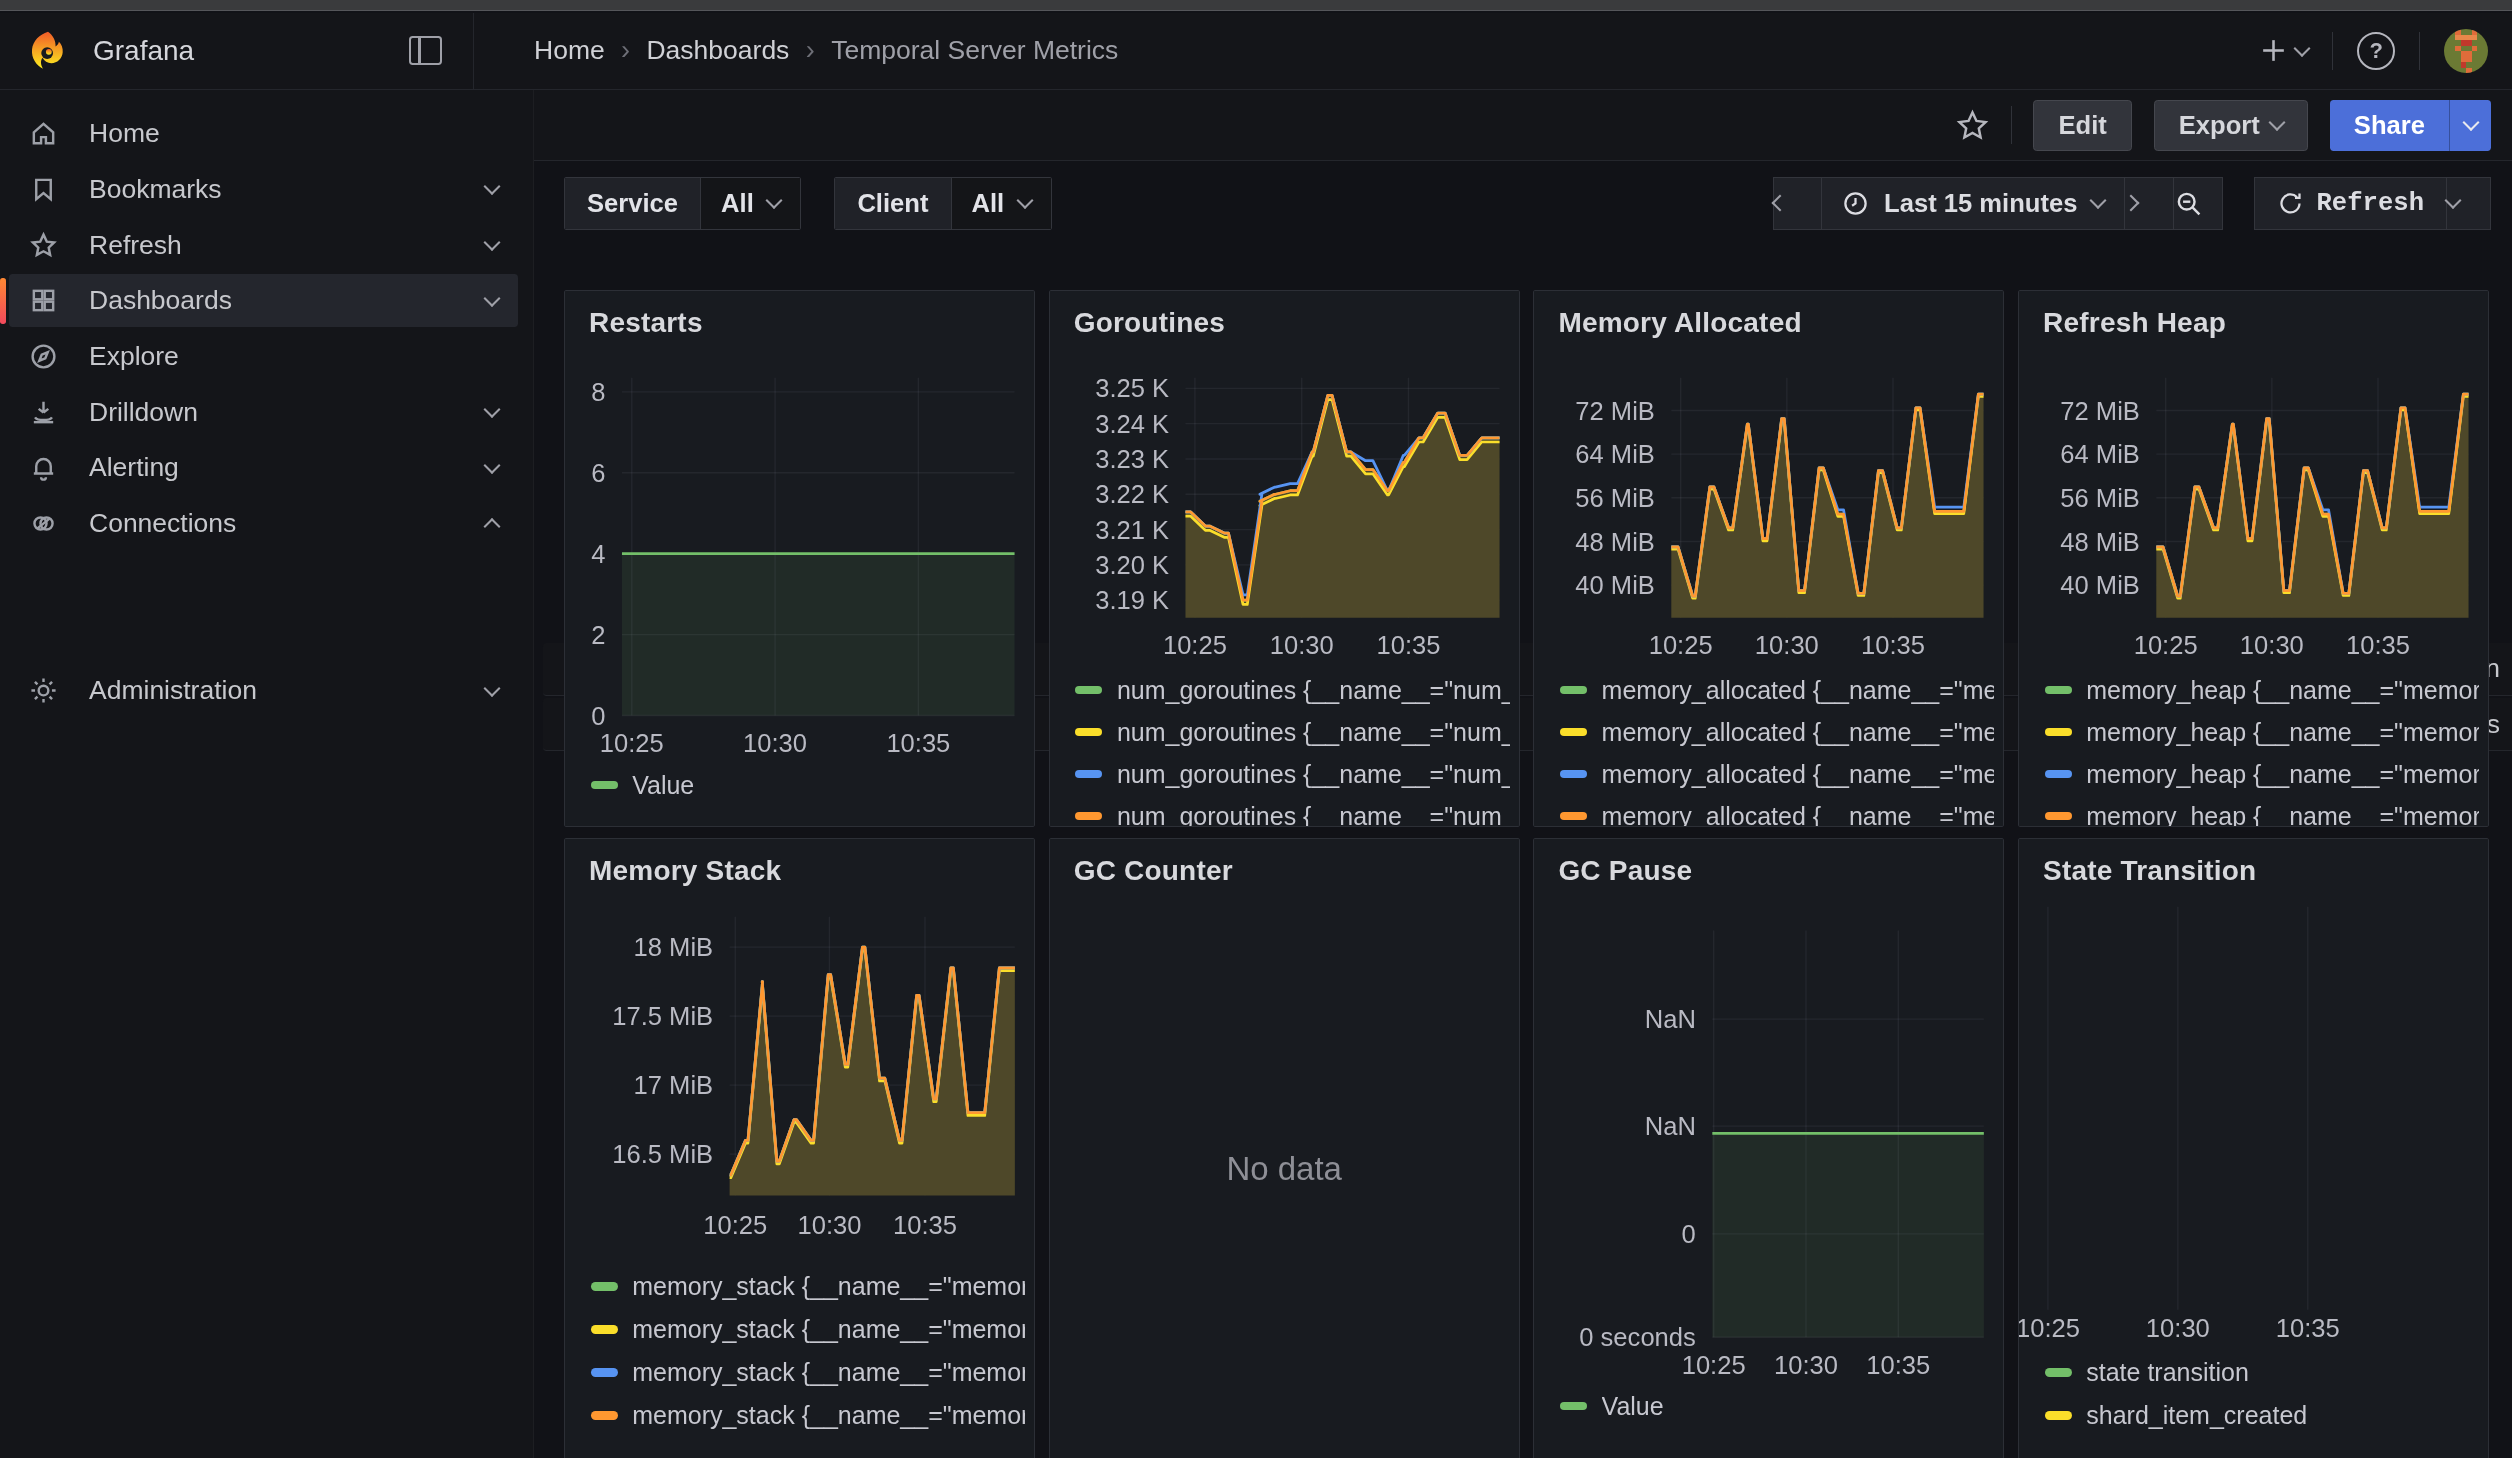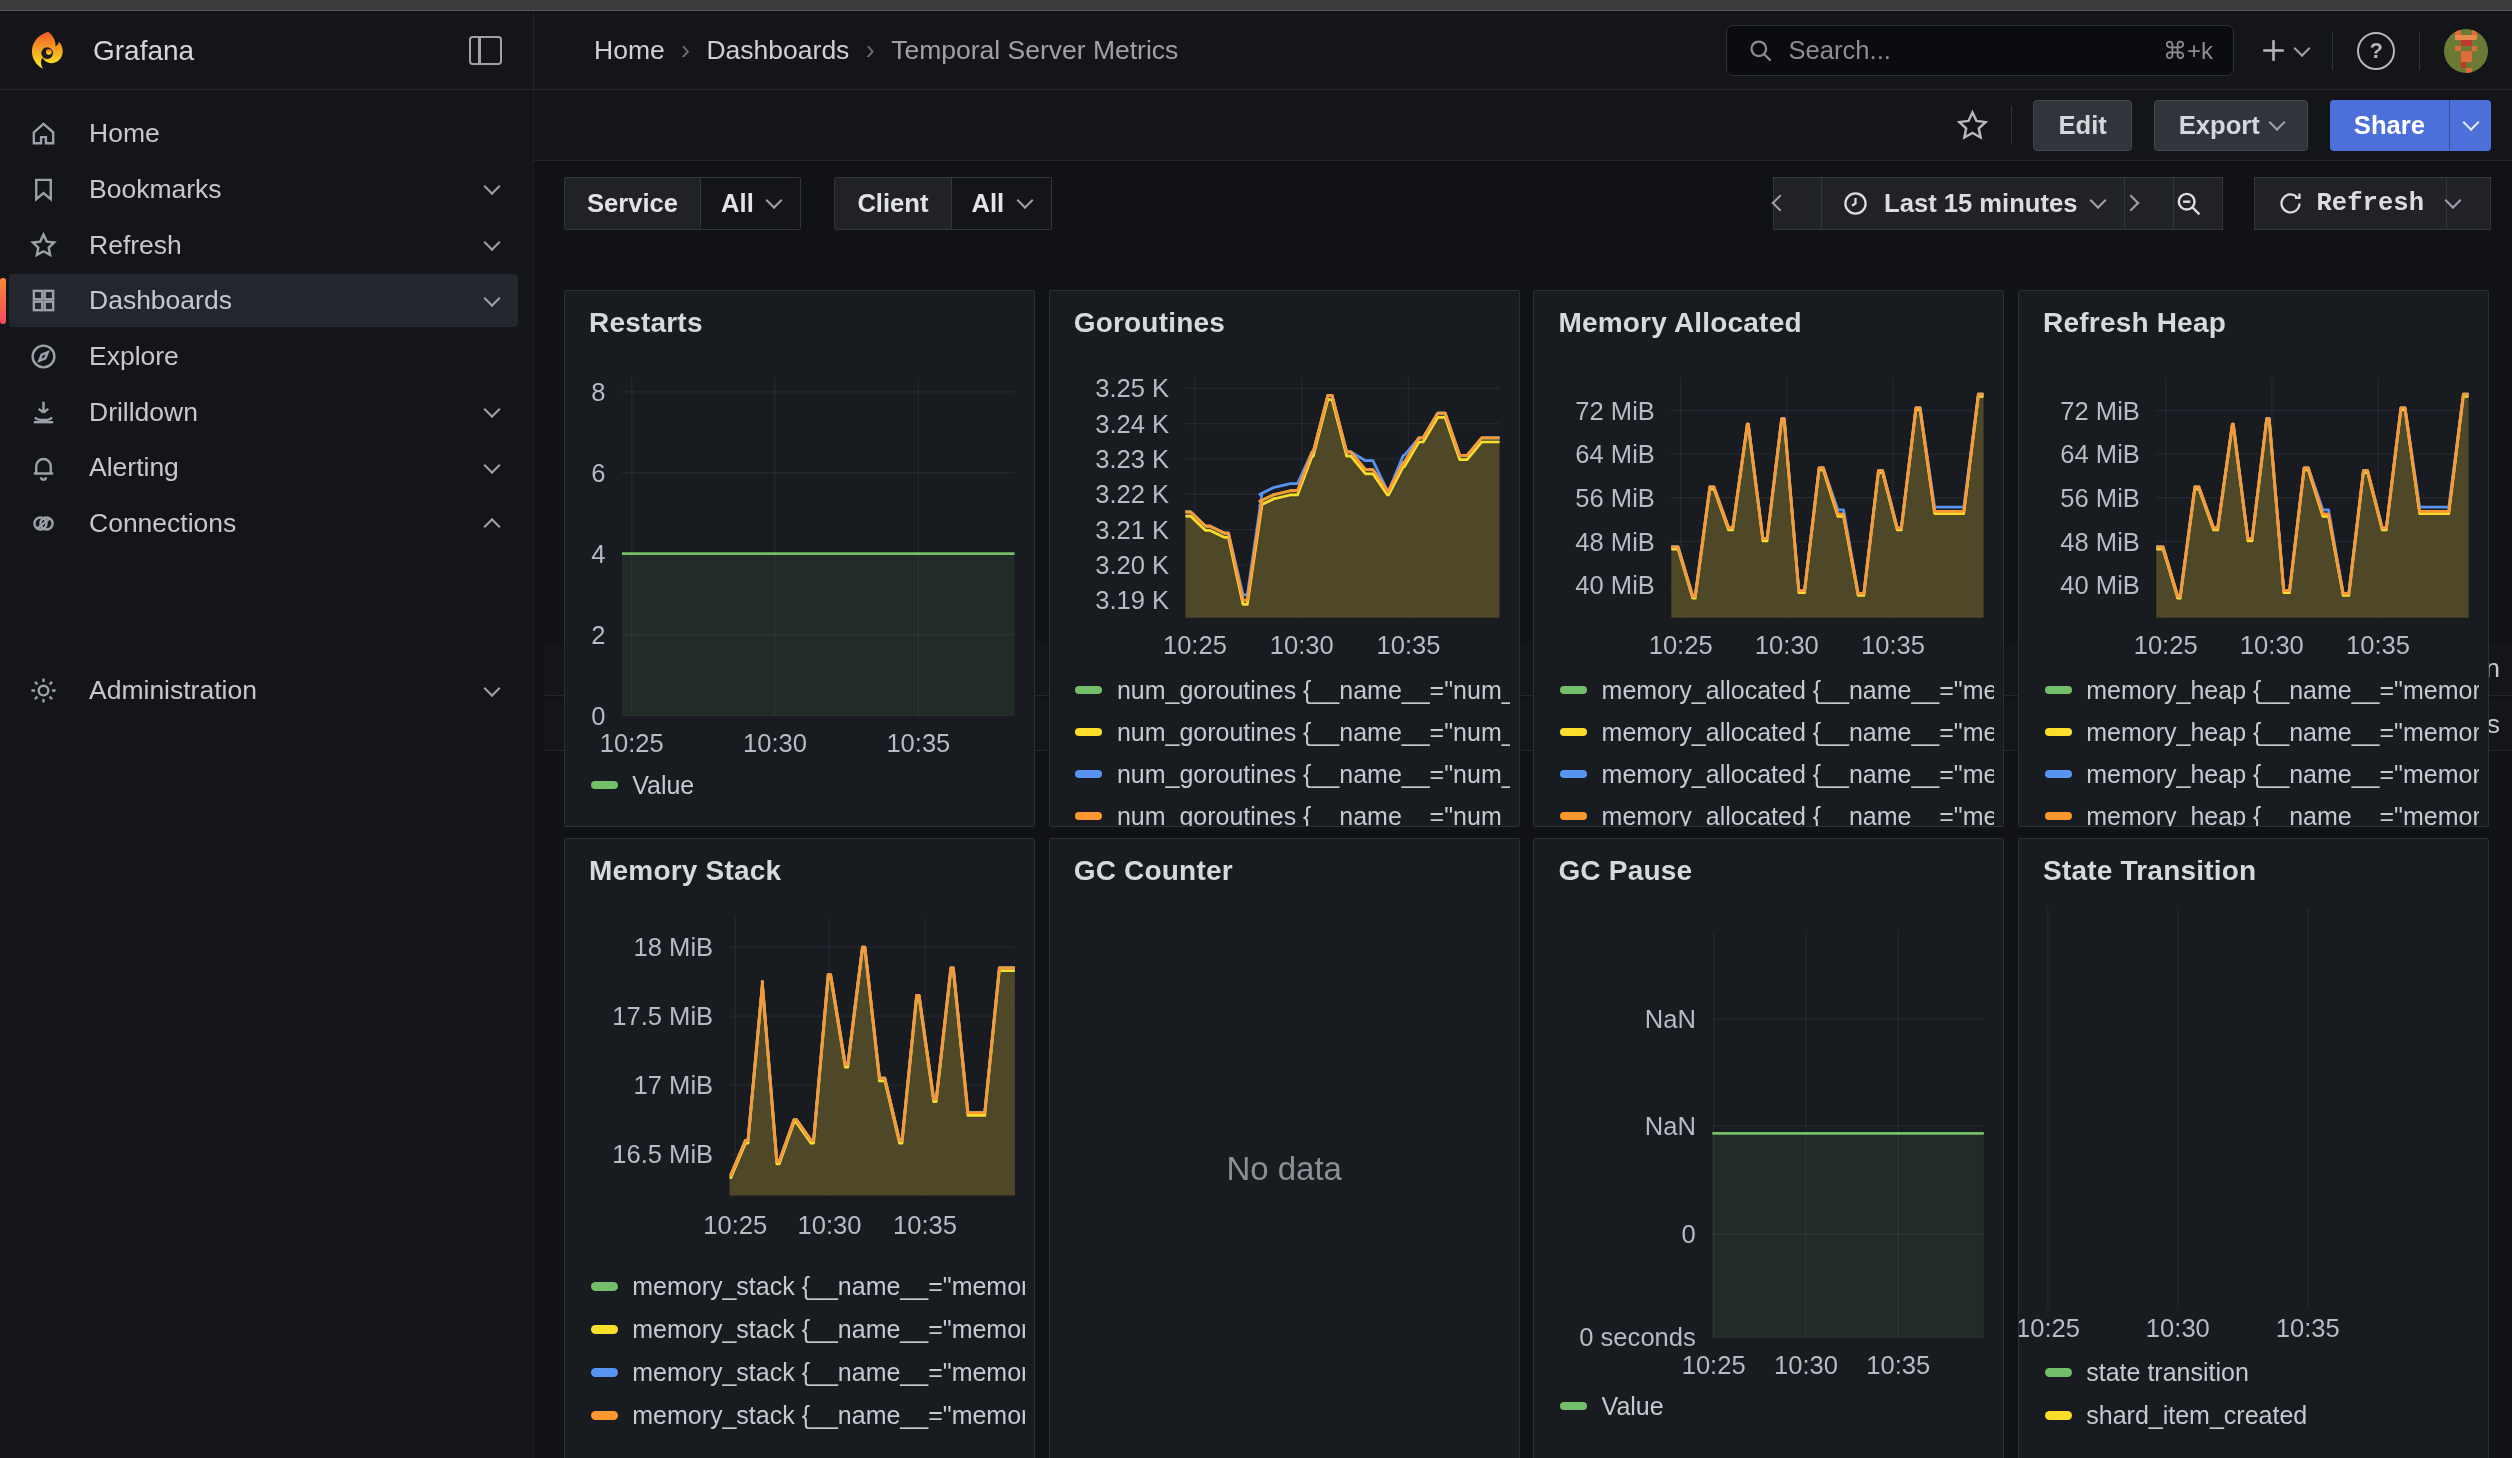--- a/index.html
+++ b/index.html
@@ -2,21 +2,21 @@
 <html style="font-size:14.6px"><head>
 <meta charset="utf-8">
 <style>
   * { margin:0; padding:0; box-sizing:border-box; }
   html,body { width:2512px; height:1458px; overflow:hidden; background:#111217;
     font-family:"Liberation Sans", sans-serif; color:#c7c8d0; }
   .topstrip { height:11px; background:#3a3b3d; border-bottom:1.8px solid #55565a; }
   
   .hdr { position:absolute; left:0; top:12.8px; width:2512px; height:77px; background:#141519;
     border-bottom:0.9px solid #24262c; display:flex; align-items:center; }
-  .hdr-left { width:534px; height:100%; display:flex; align-items:center; padding:0 27px;
+  .hdr-left { width:474px; height:100%; display:flex; align-items:center; padding:0 27px;
     border-right:0.9px solid #24262c; position:relative; }
   .logo { width:42px; height:42px; }
   .appname { font-size:28px; color:#d5d6db; margin-left:24px; font-weight:400; }
   .toggle { position:absolute; right:31px; width:33px; height:29px; border:2.7px solid #9fa0a8;
     border-radius:3.7px; }
   .toggle::before { content:""; position:absolute; left:7.3px; top:0; bottom:0; width:2.7px; background:#9fa0a8; }
   .crumbs { display:flex; align-items:center; gap:16.4px; margin-left:60px; font-size:26.5px; }
   .crumb { color:#d0d1d6; cursor:pointer; }
   .crumb.cur { color:#9fa0a8; }
   .csep { color:#6e6f77; font-size:27px; }
@@ -113,28 +113,20 @@
     <span class="toggle"></span>
   </div>
   <div class="crumbs">
     <span class="crumb">Home</span>
     <span class="csep">›</span>
     <span class="crumb">Dashboards</span>
     <span class="csep">›</span>
     <span class="crumb cur">Temporal Server Metrics</span>
   </div>
   <div class="hdr-right">
-    <div class="search">
-      <svg width="27" height="27" viewBox="0 0 24 24" fill="none" stroke="#8c8d95" stroke-width="2">
-        <circle cx="10.5" cy="10.5" r="6.5"></circle>
-          <line x1="15.5" y1="15.5" x2="21" y2="21"></line>
-        </svg>
-      <span class="ph">Search...</span>
-      <span class="kbd">⌘+k</span>
-    </div>
     <div class="icbtn">
       <svg width="31" height="31" viewBox="0 0 24 24" fill="none" stroke="#b5b6be" stroke-width="2">
         <line x1="12" y1="4" x2="12" y2="20"></line>
           <line x1="4" y1="12" x2="20" y2="12"></line>
         </svg>
       <span class="chev"></span>
     </div>
     <div class="vdiv"></div>
     <div class="help">?</div>
     <div class="vdiv"></div>

